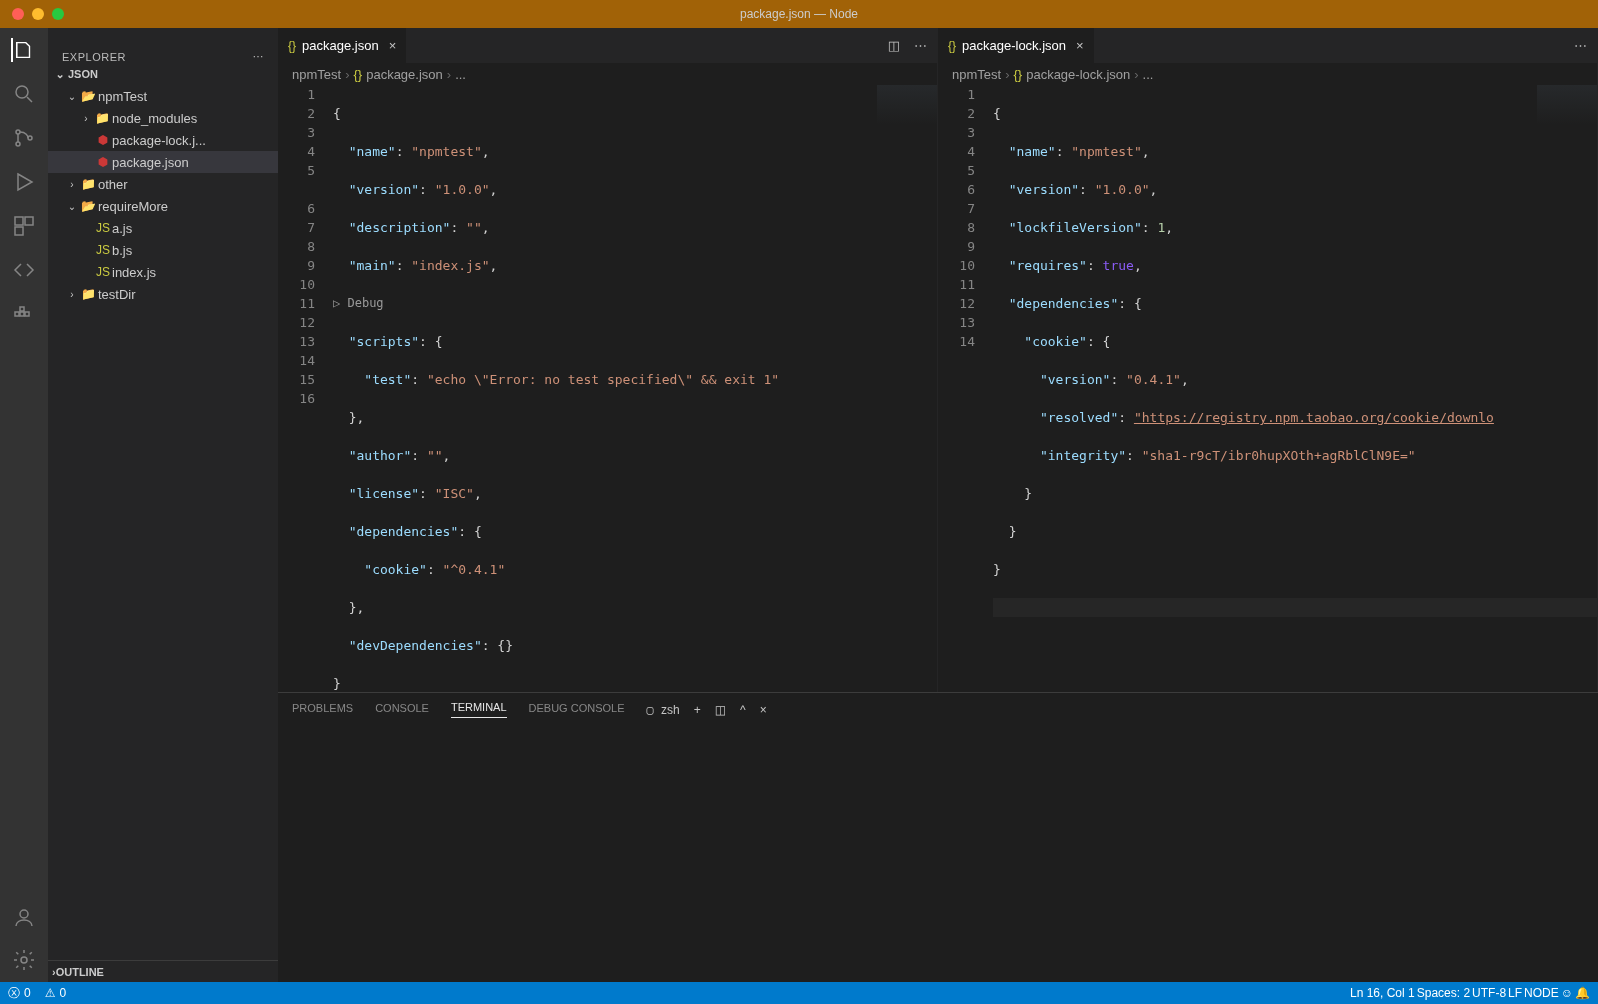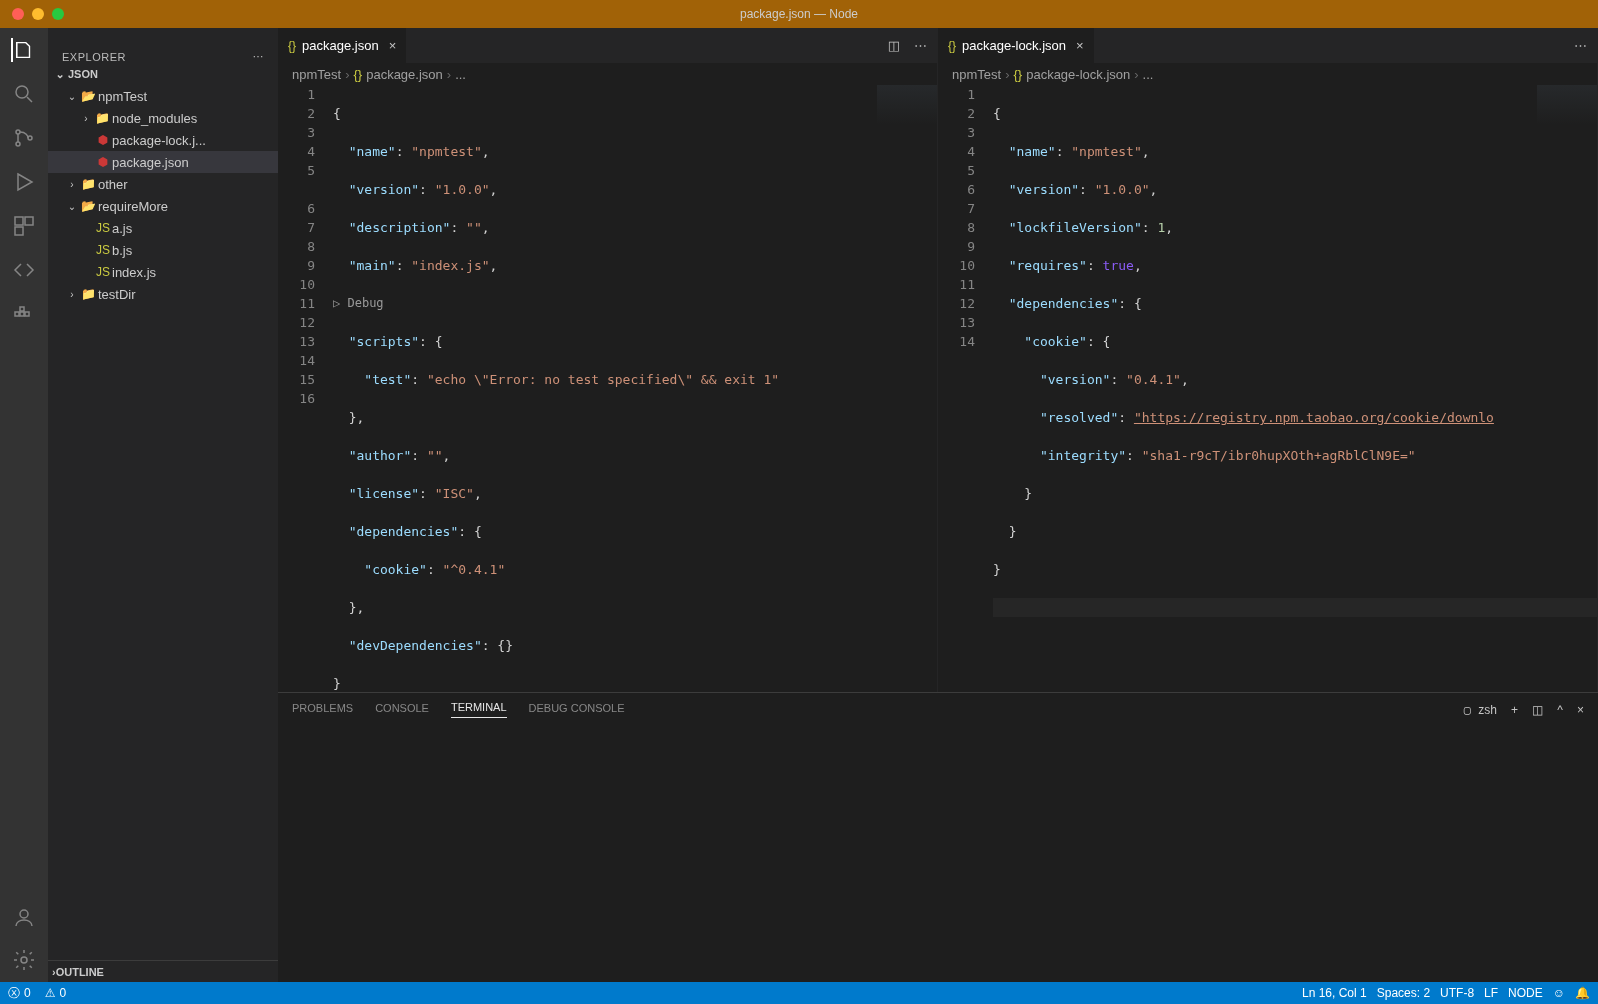--- a/index.html
+++ b/index.html
@@ -218,21 +218,21 @@
       right: 0; top: 0;
       width: 60px; height: 40px;
       background: linear-gradient(180deg, rgba(100,120,140,0.2), transparent);
       opacity: 0.6;
     }
     .panel {
       height: 290px;
       border-top: 1px solid #3c3c3c;
       background: #1e1e1e;
       display: flex;
-      flex-direction: column;
+      flex-direction: row;
     }
     .panel-tabs {
       height: 33px;
       display: flex;
       align-items: center;
       padding: 0 14px;
       gap: 22px;
       color: #888888;
       font-size: 11px;
     }
@@ -250,21 +250,21 @@
     .status-bar {
       height: 22px;
       background: #007acc;
       color: #ffffff;
       display: flex;
       align-items: center;
       font-size: 12px;
       padding: 0 8px;
     }
     .status-left { display: flex; gap: 14px; align-items: center;}
-    .status-right { margin-left: auto; display: flex; gap: 10px; align-items: center; justify-content: center;}
+    .status-right { margin-left: auto; display: flex; gap: 2px; align-items: center; justify-content: center;}
     .status-item { display: flex; gap: 4px; align-items: center; cursor: pointer;}
     .hl-line { background: rgba(255,255,255,0.04); }
   </style>
 </head>
 <body>
 
 <div class="title-bar">
   <div class="traffic-lights">
     <div class="traffic-light tl-close"></div>
     <div class="traffic-light tl-min"></div>

